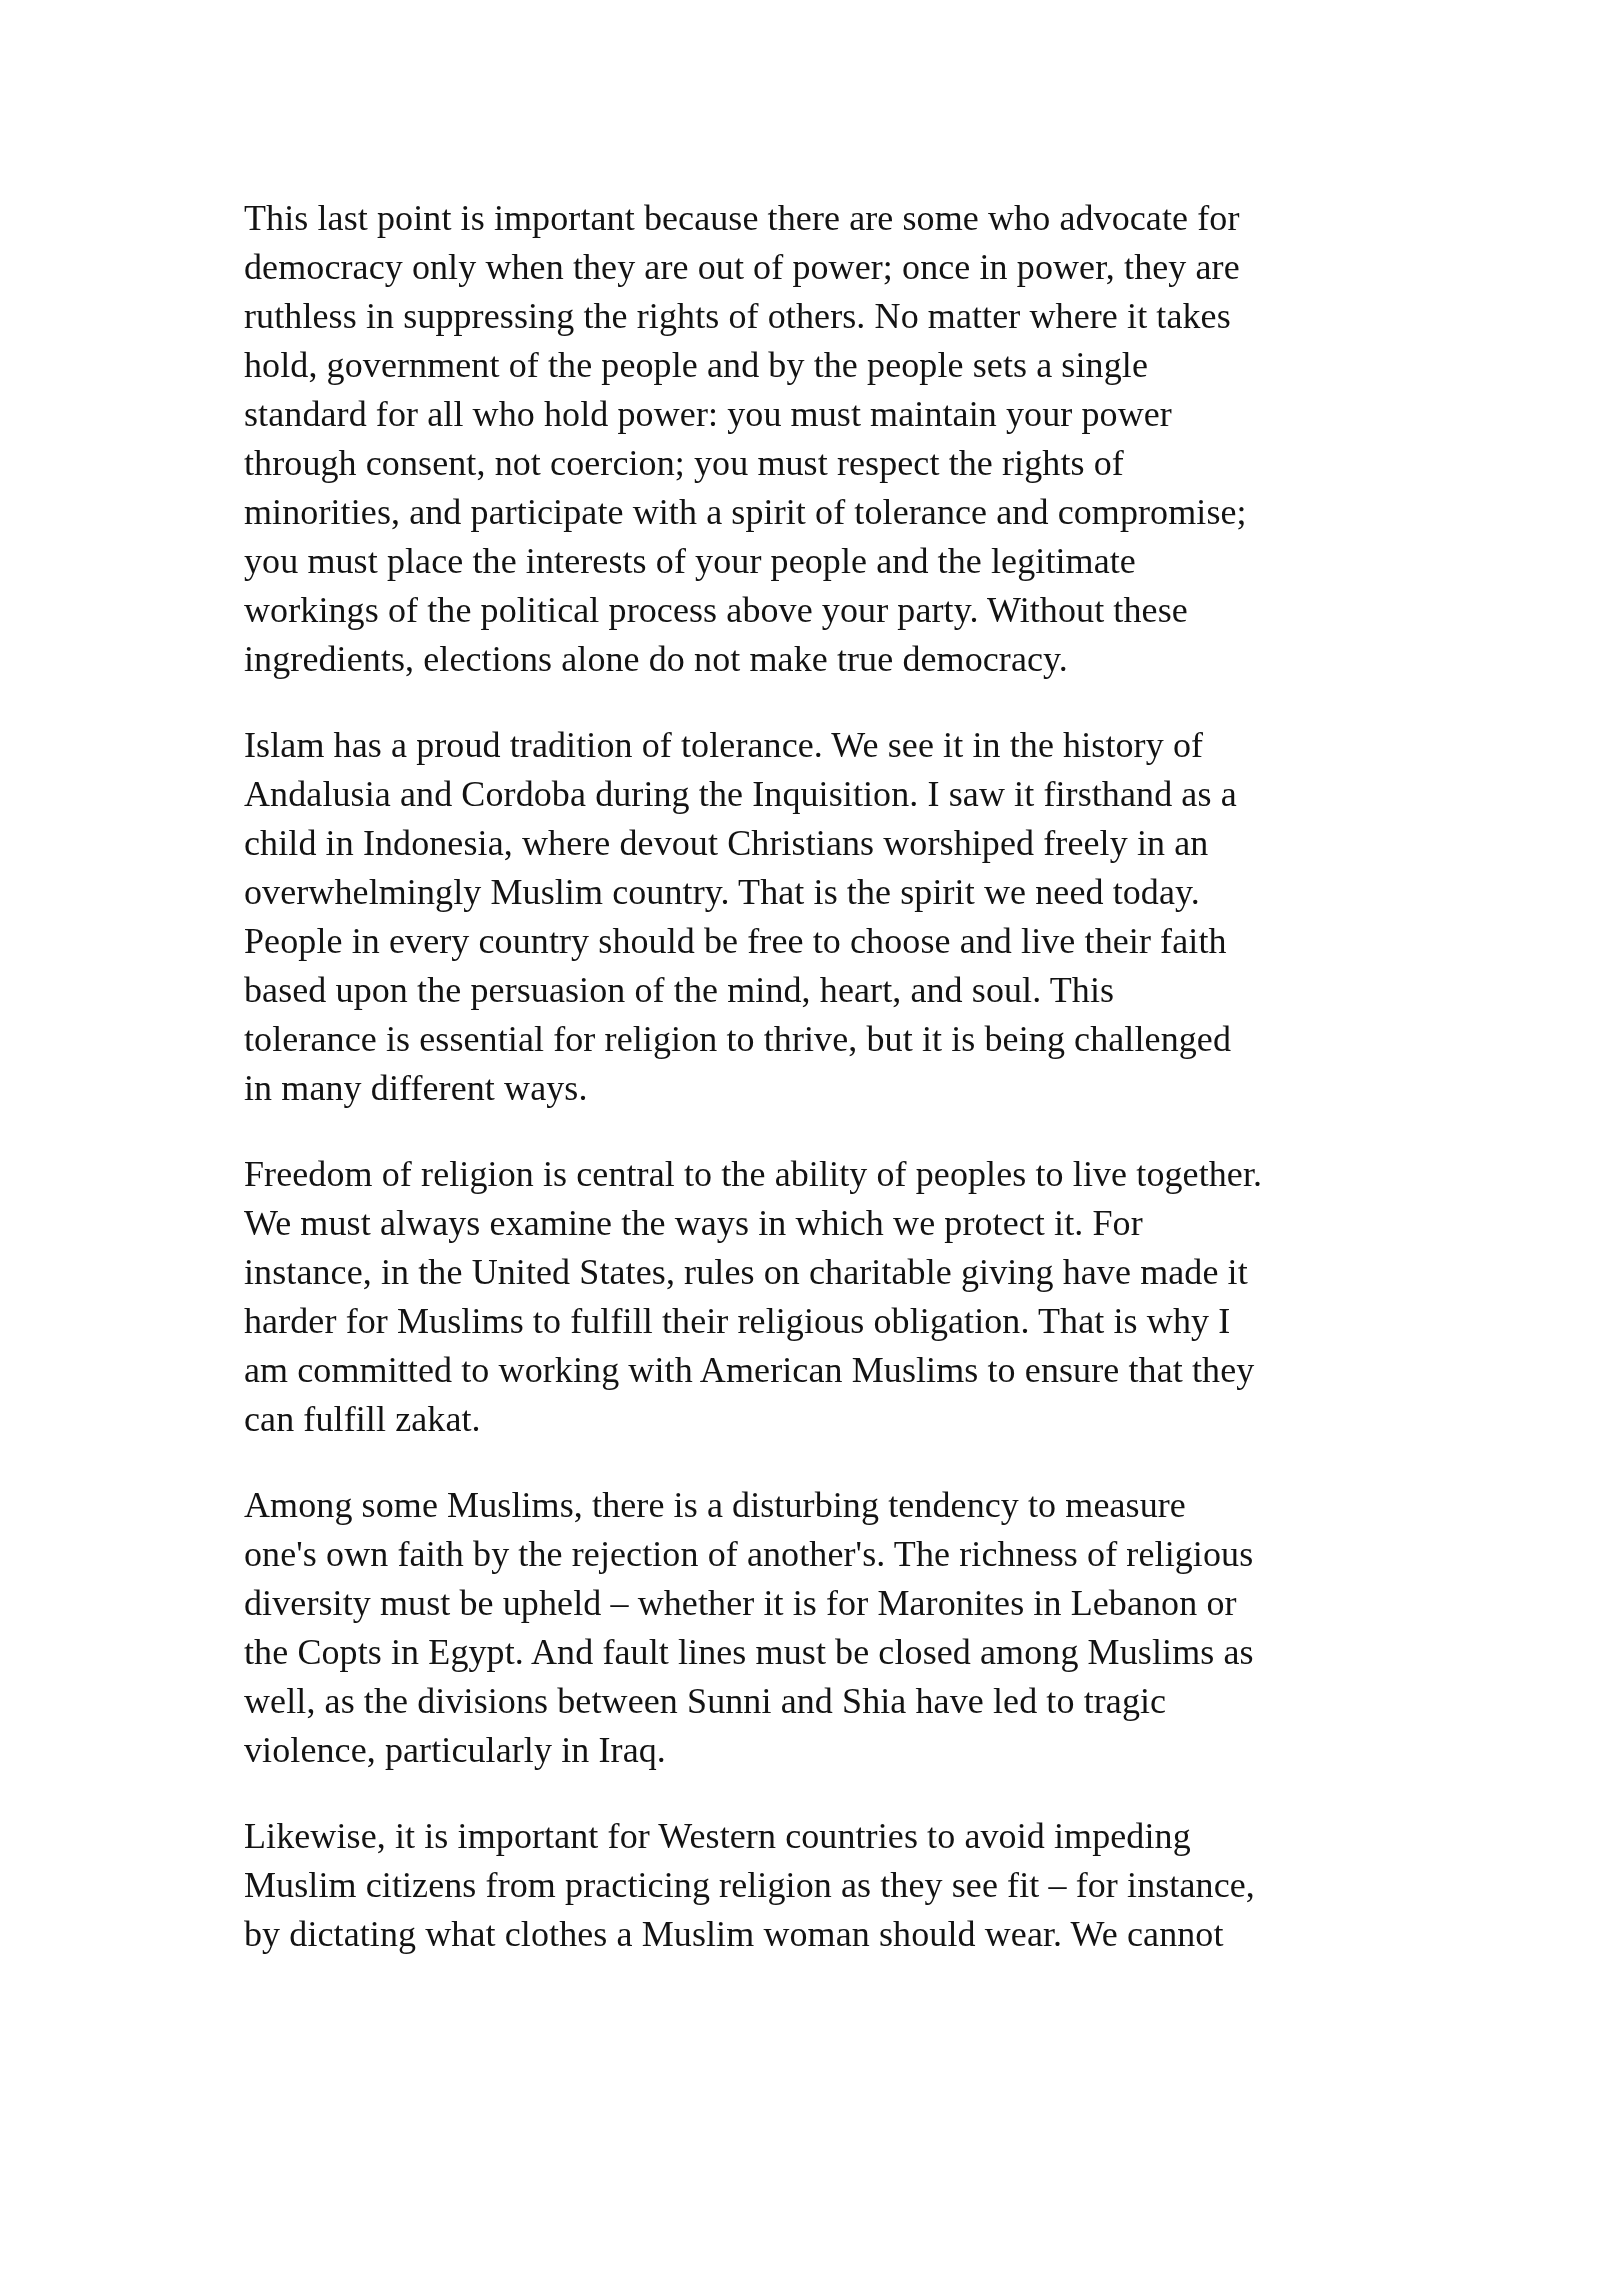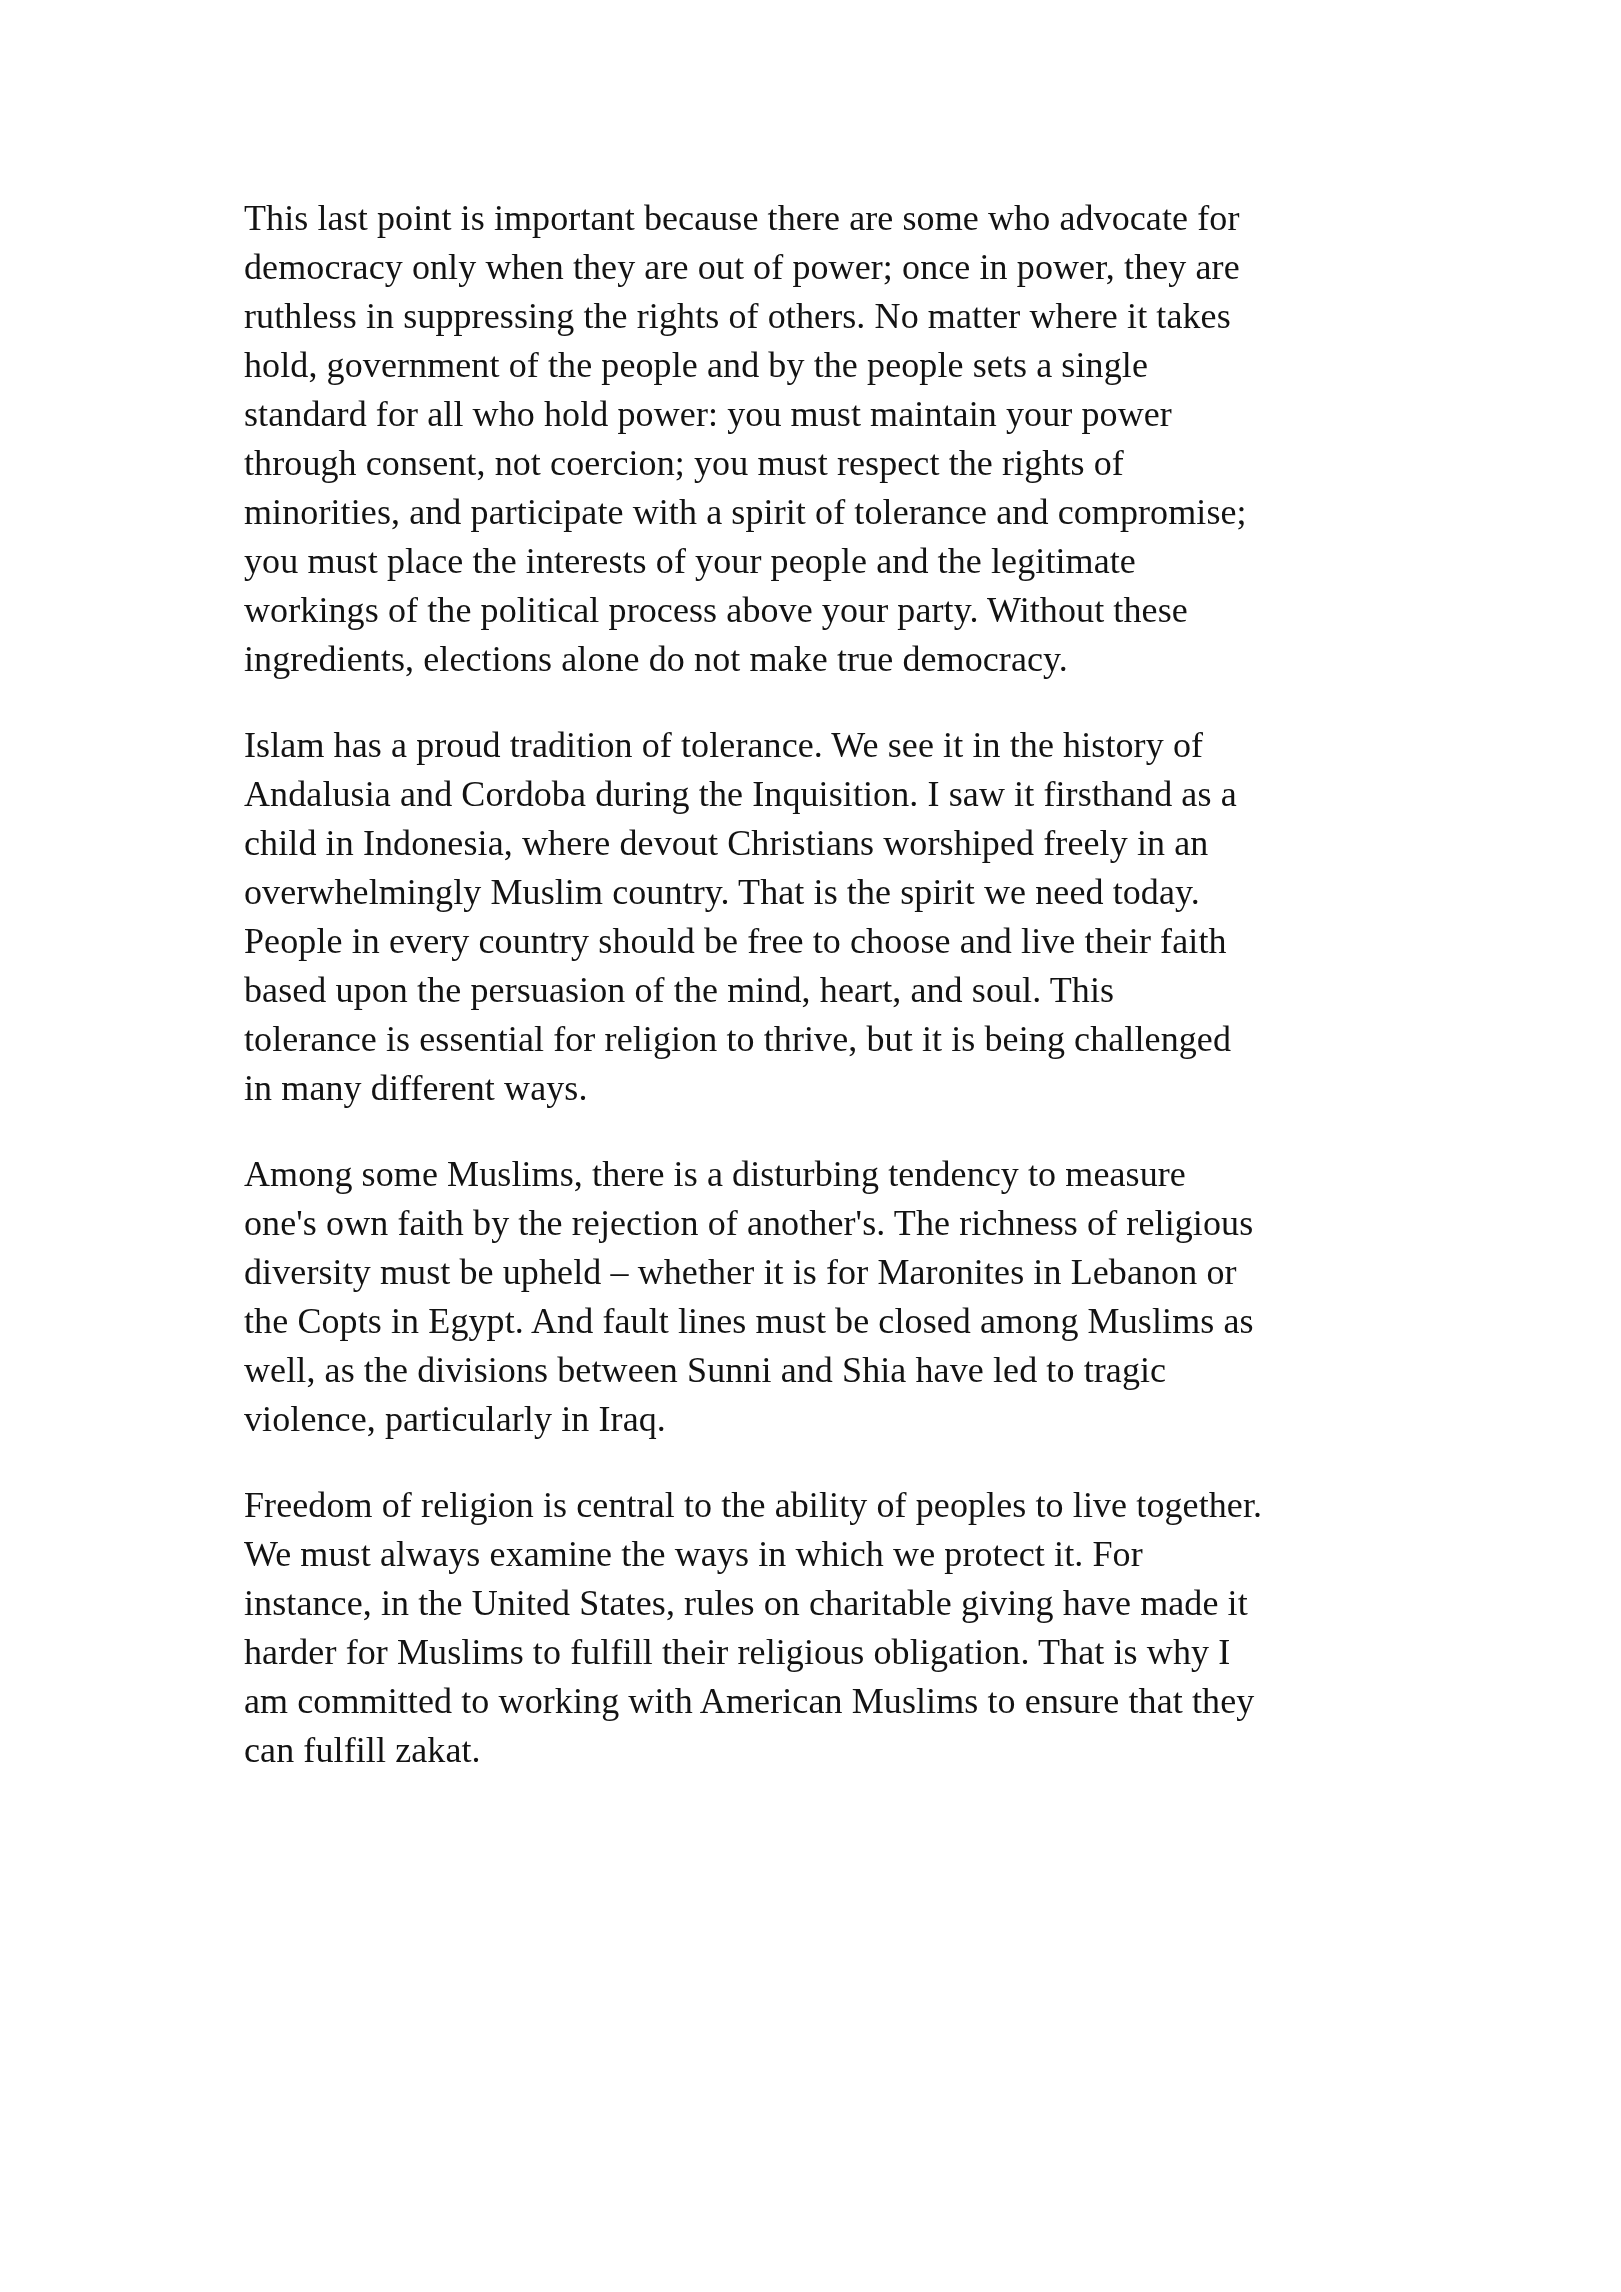--- a/index.html
+++ b/index.html
@@ -50,27 +50,30 @@
 workings of the political process above your party. Without these
 ingredients, elections alone do not make true democracy.</p>
     <p class="para">Islam has a proud tradition of tolerance. We see it in the history of
 Andalusia and Cordoba during the Inquisition. I saw it firsthand as a
 child in Indonesia, where devout Christians worshiped freely in an
 overwhelmingly Muslim country. That is the spirit we need today.
 People in every country should be free to choose and live their faith
 based upon the persuasion of the mind, heart, and soul. This
 tolerance is essential for religion to thrive, but it is being challenged
 in many different ways.</p>
+    <p class="para">Freedom of religion is central to the ability of peoples to live together.
+We must always examine the ways in which we protect it. For
+instance, in the United States, rules on charitable giving have made it
+harder for Muslims to fulfill their religious obligation. That is why I
+am committed to working with American Muslims to ensure that they
+can fulfill zakat.</p>
     <p class="para">Among some Muslims, there is a disturbing tendency to measure
 one's own faith by the rejection of another's. The richness of religious
 diversity must be upheld – whether it is for Maronites in Lebanon or
 the Copts in Egypt. And fault lines must be closed among Muslims as
 well, as the divisions between Sunni and Shia have led to tragic
 violence, particularly in Iraq.</p>
-    <p class="para">Freedom of religion is central to the ability of peoples to live together.
-We must always examine the ways in which we protect it. For
-instance, in the United States, rules on charitable giving have made it
-harder for Muslims to fulfill their religious obligation. That is why I
-am committed to working with American Muslims to ensure that they
-can fulfill zakat.</p>
+    <p class="para">Likewise, it is important for Western countries to avoid impeding
+Muslim citizens from practicing religion as they see fit – for instance,
+by dictating what clothes a Muslim woman should wear. We cannot</p>
   </div>
 </div>
 
 
 </body></html>

